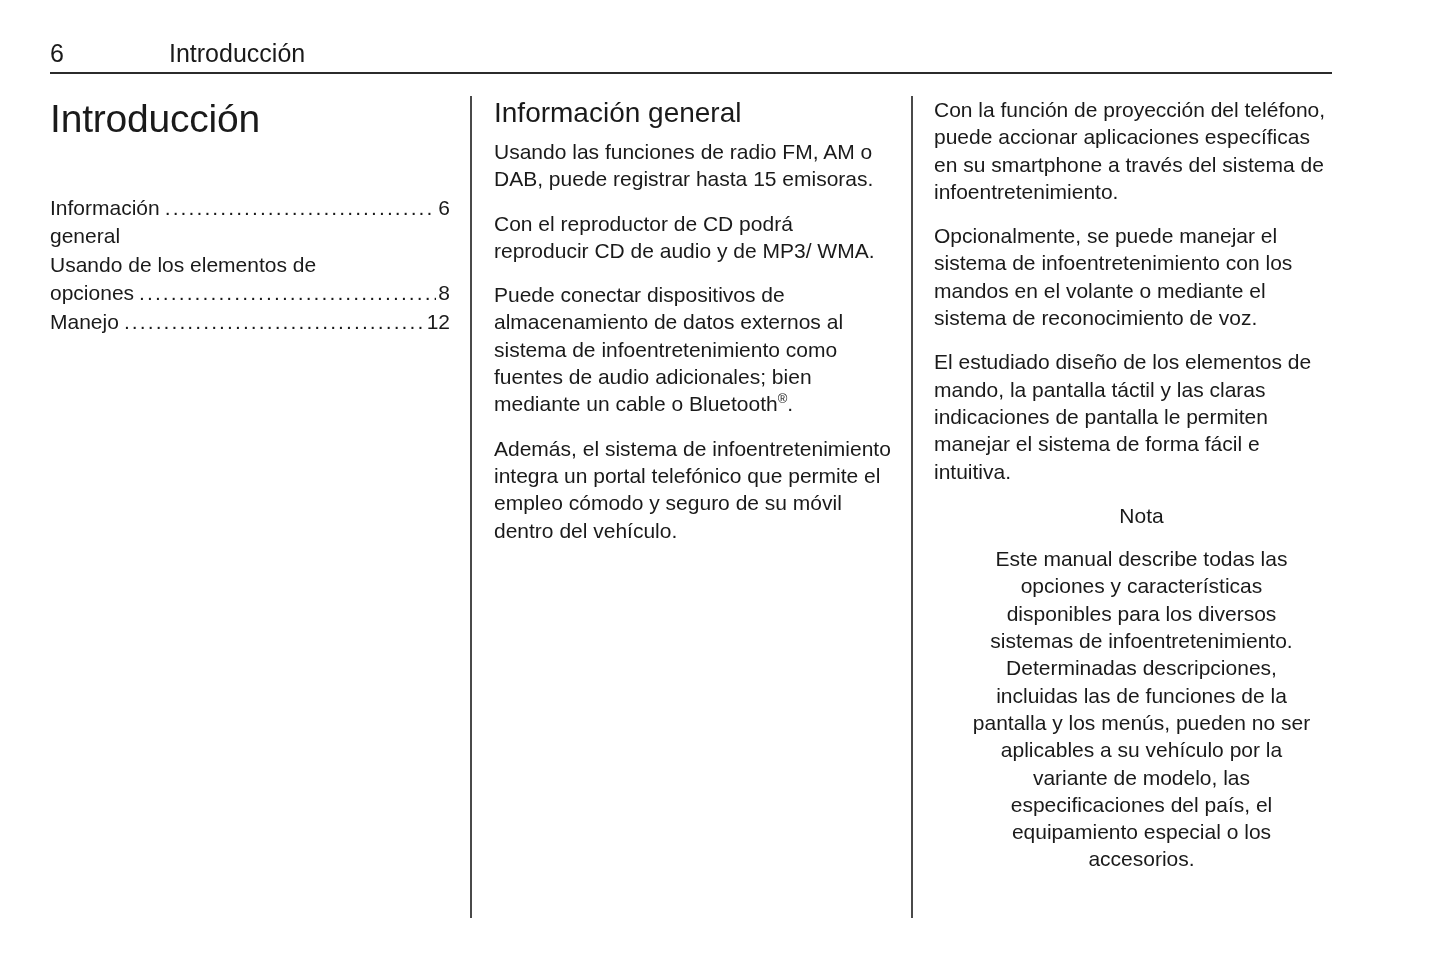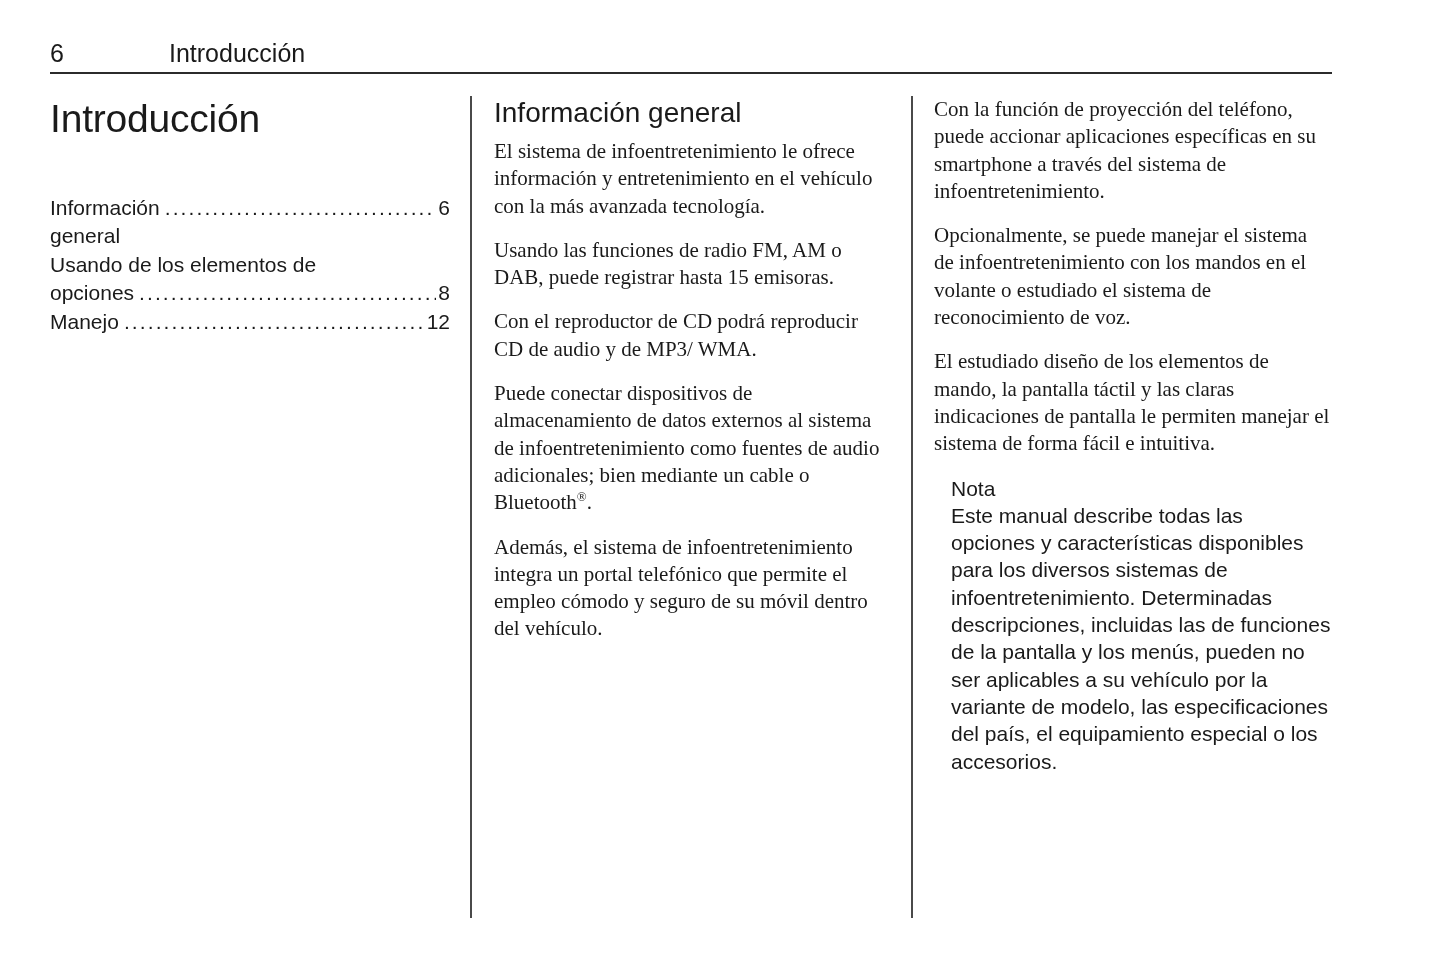--- a/index.html
+++ b/index.html
@@ -127,45 +127,45 @@
     color: #1a1a1a;
   }
 
   
   .body-par {
     font-size: 21px;
     line-height: 27.3px;
     margin: 0 0 17px 0;
     color: #1a1a1a;
     hyphens: manual;
-    font-family: Liberation Serif, serif;
   }
   .body-par:last-child { margin-bottom: 12px; }
 
   sup.reg {
     font-size: 0.62em;
     vertical-align: super;
     line-height: 0;
   }
 
   
   .note-block {
     margin: 17px 0 0 17px;
     width: 381px;
+    text-align: center;
   }
   .note-title {
     font-size: 21px;
     line-height: 27.3px;
     margin: 0;
     color: #1a1a1a;
   }
   .note-body {
     font-size: 21px;
     line-height: 27.3px;
-    margin: 0;
+    margin: 16px;
     color: #1a1a1a;
   }
 </style>
 </head>
 <body>
 
 <div class="page-header">
   <div class="page-number">6</div>
   <div class="header-title">Introducción</div>
   <div class="header-rule"></div>
@@ -203,31 +203,30 @@
         <span class="toc-page">12</span>
       </span>
     </li>
 
   </ul>
 </div>
 
 <div class="column col-mid">
   <h2 class="section-heading">Información general</h2>
 
-  <p class="body-par">El sistema de infoentretenimiento le ofrece información y entretenimiento en el vehículo con la más avanzada tecnología.</p>
   <p class="body-par">Usando las funciones de radio FM, AM o DAB, puede registrar hasta 15 emisoras.</p>
   <p class="body-par">Con el reproductor de CD podrá reproducir CD de audio y de MP3/ WMA.</p>
 
   <p class="body-par"><span>Puede conectar dispositivos de almacenamiento de datos externos al sistema de infoentretenimiento como fuentes de audio adicionales; bien mediante un cable o Bluetooth</span><sup class="reg">®</sup><span>.</span></p>
 
   <p class="body-par">Además, el sistema de infoentretenimiento integra un portal telefónico que permite el empleo cómodo y seguro de su móvil dentro del vehículo.</p>
 </div>
 
 <div class="column col-right">
   <p class="body-par">Con la función de proyección del teléfono, puede accionar aplicaciones específicas en su smartphone a través del sistema de infoentretenimiento.</p>
-  <p class="body-par">Opcionalmente, se puede manejar el sistema de infoentretenimiento con los mandos en el volante o estudiado el sistema de reconocimiento de voz.</p>
+  <p class="body-par">Opcionalmente, se puede manejar el sistema de infoentretenimiento con los mandos en el volante o mediante el sistema de reconocimiento de voz.</p>
   <p class="body-par">El estudiado diseño de los elementos de mando, la pantalla táctil y las claras indicaciones de pantalla le permiten manejar el sistema de forma fácil e intuitiva.</p>
 
   <div class="note-block">
     <p class="note-title">Nota</p>
     <p class="note-body">Este manual describe todas las opciones y características disponibles para los diversos sistemas de infoentretenimiento. Determinadas descripciones, incluidas las de funciones de la pantalla y los menús, pueden no ser aplicables a su vehículo por la variante de modelo, las especificaciones del país, el equipamiento especial o los accesorios.</p>
   </div>
 </div>
 
 </body></html>

